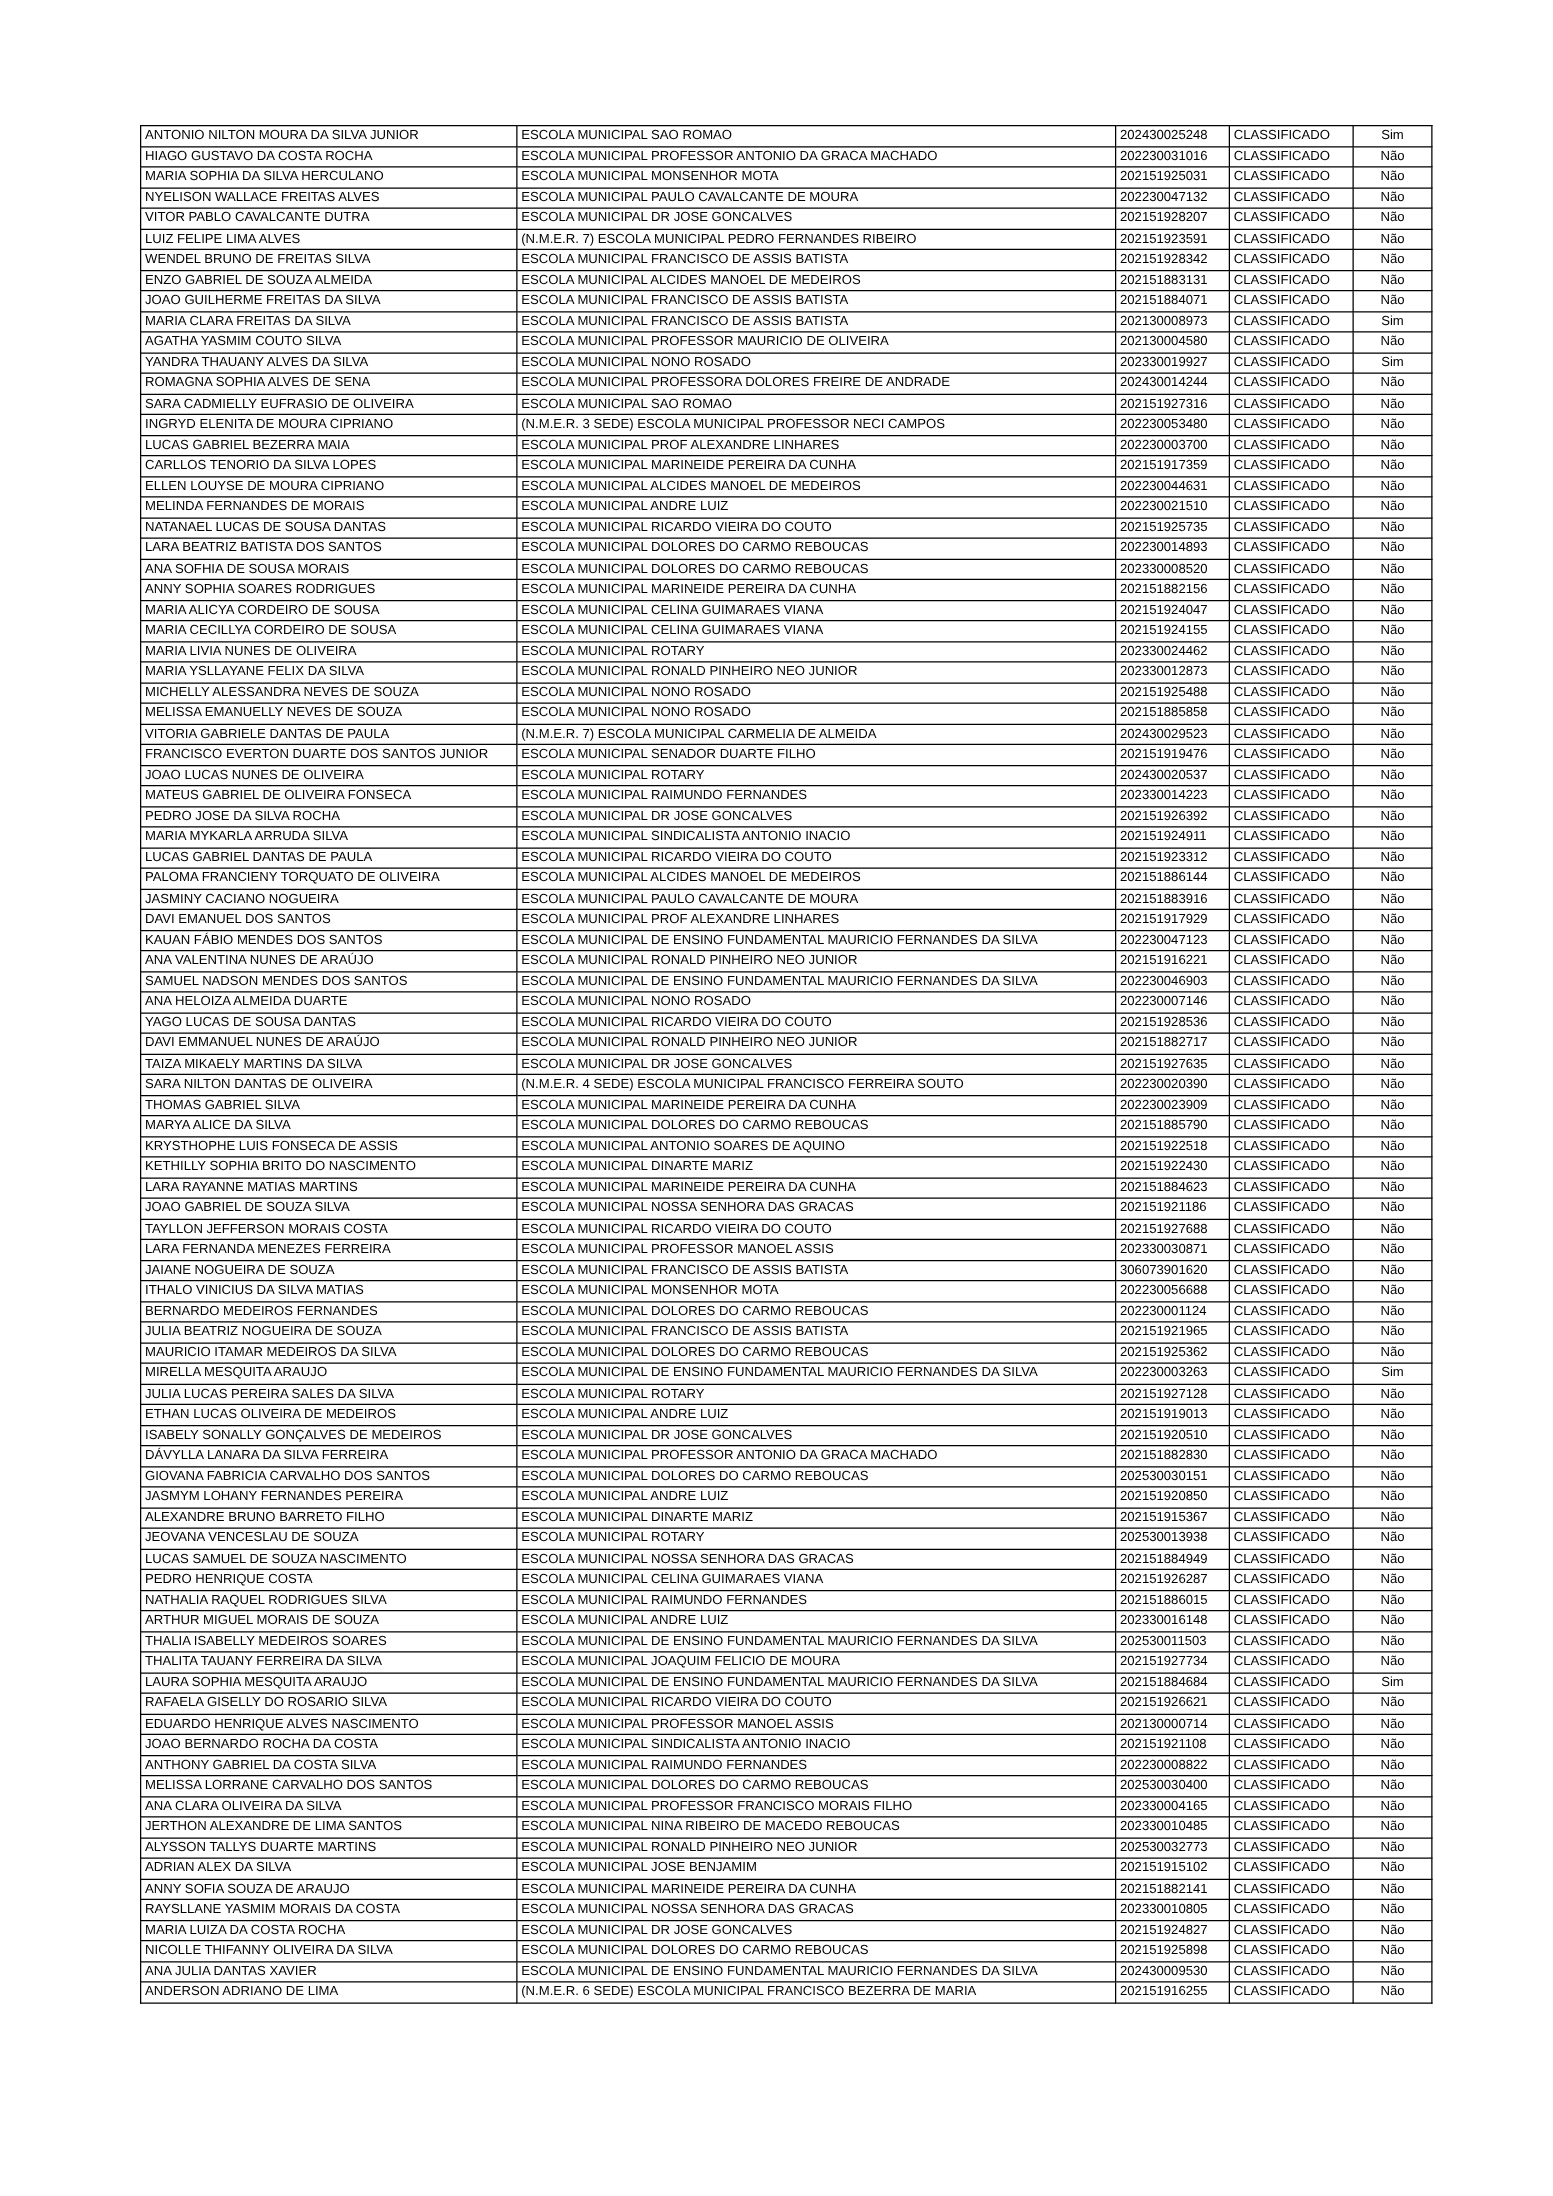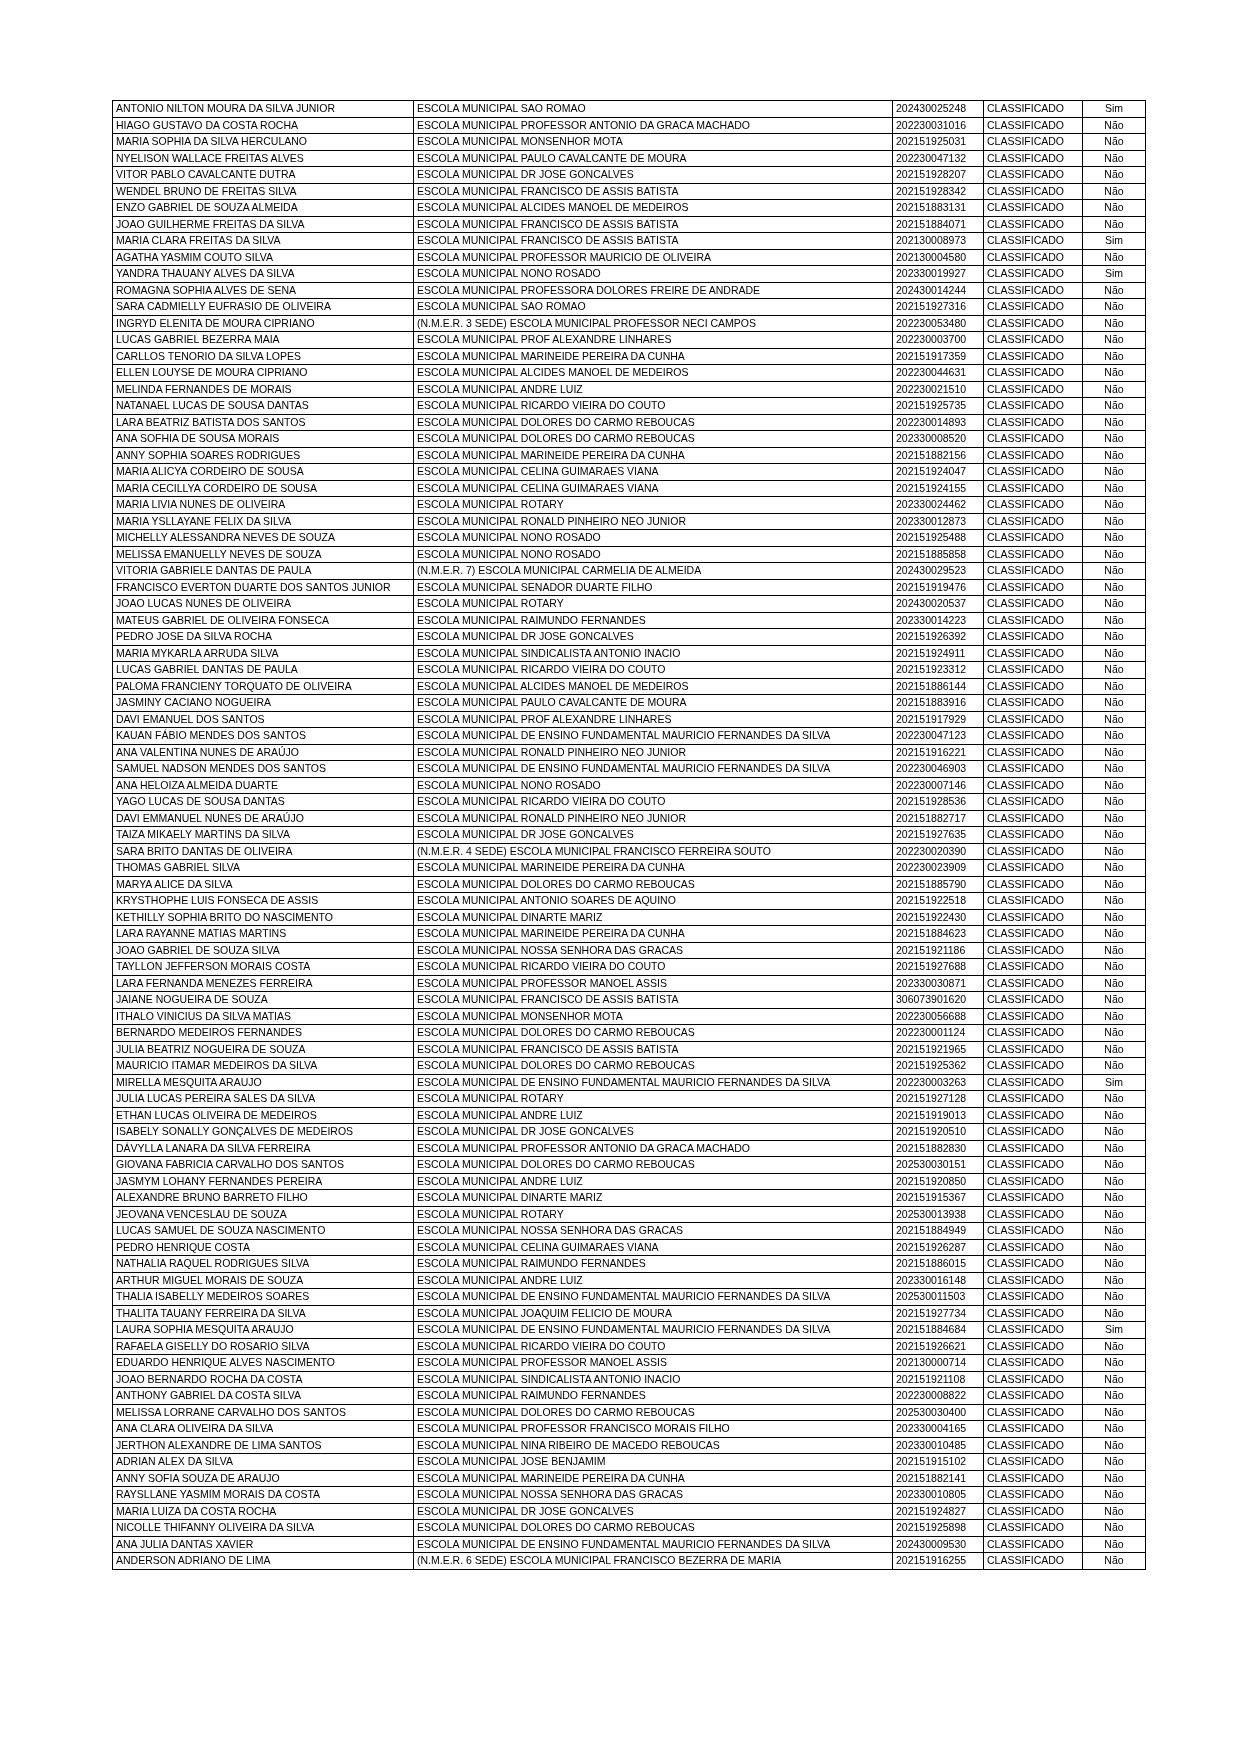--- a/index.html
+++ b/index.html
@@ -79,20 +79,27 @@
   </tr>
 
   <tr>
     <td class="c-name">VITOR PABLO CAVALCANTE DUTRA</td>
     <td class="c-school">ESCOLA MUNICIPAL DR JOSE GONCALVES</td>
     <td class="c-enroll">202151928207</td>
     <td class="c-status">CLASSIFICADO</td>
     <td class="c-answer">Não</td>
   </tr>
 
+  <tr>
+    <td class="c-name">LUIZ FELIPE LIMA ALVES</td>
+    <td class="c-school">(N.M.E.R. 7) ESCOLA MUNICIPAL PEDRO FERNANDES RIBEIRO</td>
+    <td class="c-enroll">202151923591</td>
+    <td class="c-status">CLASSIFICADO</td>
+    <td class="c-answer">Não</td>
+  </tr>
 
   <tr>
     <td class="c-name">WENDEL BRUNO DE FREITAS SILVA</td>
     <td class="c-school">ESCOLA MUNICIPAL FRANCISCO DE ASSIS BATISTA</td>
     <td class="c-enroll">202151928342</td>
     <td class="c-status">CLASSIFICADO</td>
     <td class="c-answer">Não</td>
   </tr>
 
   <tr>
@@ -401,21 +408,21 @@
 
   <tr>
     <td class="c-name">TAIZA MIKAELY MARTINS DA SILVA</td>
     <td class="c-school">ESCOLA MUNICIPAL DR JOSE GONCALVES</td>
     <td class="c-enroll">202151927635</td>
     <td class="c-status">CLASSIFICADO</td>
     <td class="c-answer">Não</td>
   </tr>
 
   <tr>
-    <td class="c-name">SARA BRITO DANTAS DE OLIVEIRA</td>
+    <td class="c-name">SARA NILTON DANTAS DE OLIVEIRA</td>
     <td class="c-school">(N.M.E.R. 4 SEDE) ESCOLA MUNICIPAL FRANCISCO FERREIRA SOUTO</td>
     <td class="c-enroll">202230020390</td>
     <td class="c-status">CLASSIFICADO</td>
     <td class="c-answer">Não</td>
   </tr>
 
   <tr>
     <td class="c-name">THOMAS GABRIEL SILVA</td>
     <td class="c-school">ESCOLA MUNICIPAL MARINEIDE PEREIRA DA CUNHA</td>
     <td class="c-enroll">202230023909</td>
@@ -698,20 +705,27 @@
   </tr>
 
   <tr>
     <td class="c-name">JERTHON ALEXANDRE DE LIMA SANTOS</td>
     <td class="c-school">ESCOLA MUNICIPAL NINA RIBEIRO DE MACEDO REBOUCAS</td>
     <td class="c-enroll">202330010485</td>
     <td class="c-status">CLASSIFICADO</td>
     <td class="c-answer">Não</td>
   </tr>
 
+  <tr>
+    <td class="c-name">ALYSSON TALLYS DUARTE MARTINS</td>
+    <td class="c-school">ESCOLA MUNICIPAL RONALD PINHEIRO NEO JUNIOR</td>
+    <td class="c-enroll">202530032773</td>
+    <td class="c-status">CLASSIFICADO</td>
+    <td class="c-answer">Não</td>
+  </tr>
 
   <tr>
     <td class="c-name">ADRIAN ALEX DA SILVA</td>
     <td class="c-school">ESCOLA MUNICIPAL JOSE BENJAMIM</td>
     <td class="c-enroll">202151915102</td>
     <td class="c-status">CLASSIFICADO</td>
     <td class="c-answer">Não</td>
   </tr>
 
   <tr>

